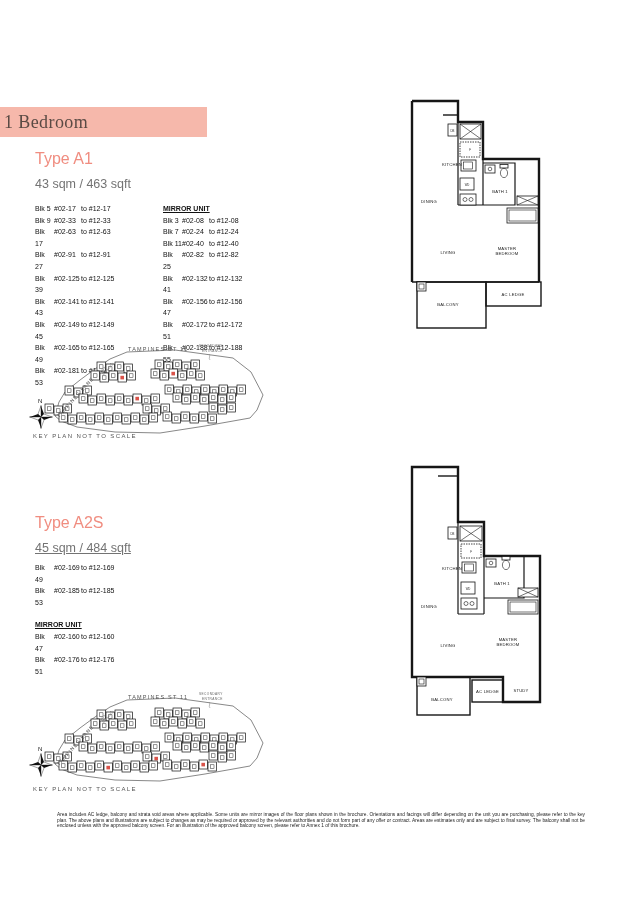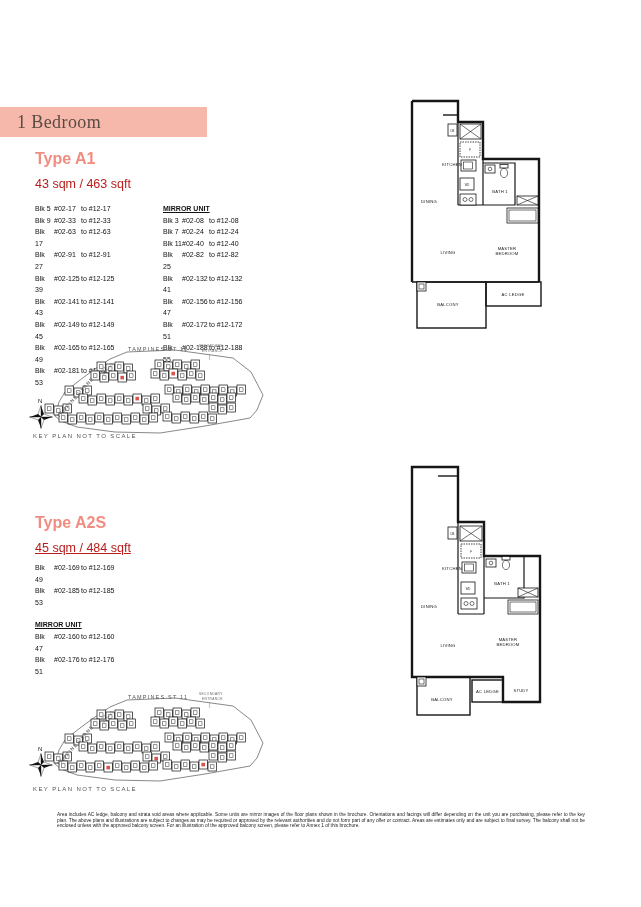--- a/index.html
+++ b/index.html
@@ -1,22 +1,22 @@
 <!DOCTYPE html>
 <html><head>
 <meta charset="utf-8">
 <style>
   html,body{margin:0;padding:0;background:#fff;}
   .page{position:relative;width:641px;height:907px;background:#fff;overflow:hidden;
         font-family:"Liberation Sans",sans-serif;color:#111;}
   .banner{position:absolute;left:0;width:207px;height:30px;background:var(--banner-bg,#f6b8ab);
-          display:flex;align-items:center;padding-left:17px;box-sizing:border-box;}
+          display:flex;align-items:center;padding-left:4px;box-sizing:border-box;}
   .banner-text{font-family:"Liberation Serif",serif;font-size:18px;color:var(--banner-text,#5a4a44);letter-spacing:.4px;}
-  .type-title{position:absolute;left:35px;font-size:16px;font-weight:bold;color:var(--accent,#f08d80);}
-  .area-text{position:absolute;left:35px;font-size:12.5px;color:#b91c1c;}
+  .type-title{position:absolute;left:35px;font-size:16px;font-weight:normal;color:var(--accent,#f08d80);}
+  .area-text{position:absolute;left:35px;font-size:12.5px;color:#737373;}
   .units{position:absolute;font-size:7px;line-height:11.6px;color:#111;}
   .u-row{display:flex;}
   .u-blk{width:19px;}
   .u-from{width:27px;}
   .mirror-head{font-weight:bold;text-decoration:underline;}
   .kp-caption{position:absolute;font-size:6px;color:#555;letter-spacing:1.4px;}
   .disclaimer{position:absolute;left:57px;top:812px;width:528px;font-size:4.8px;line-height:5.6px;
               color:#222;text-align:justify;}
   svg{position:absolute;}
   .kp-outline{fill:none;stroke:#555;stroke-width:.7;stroke-linejoin:round;}

